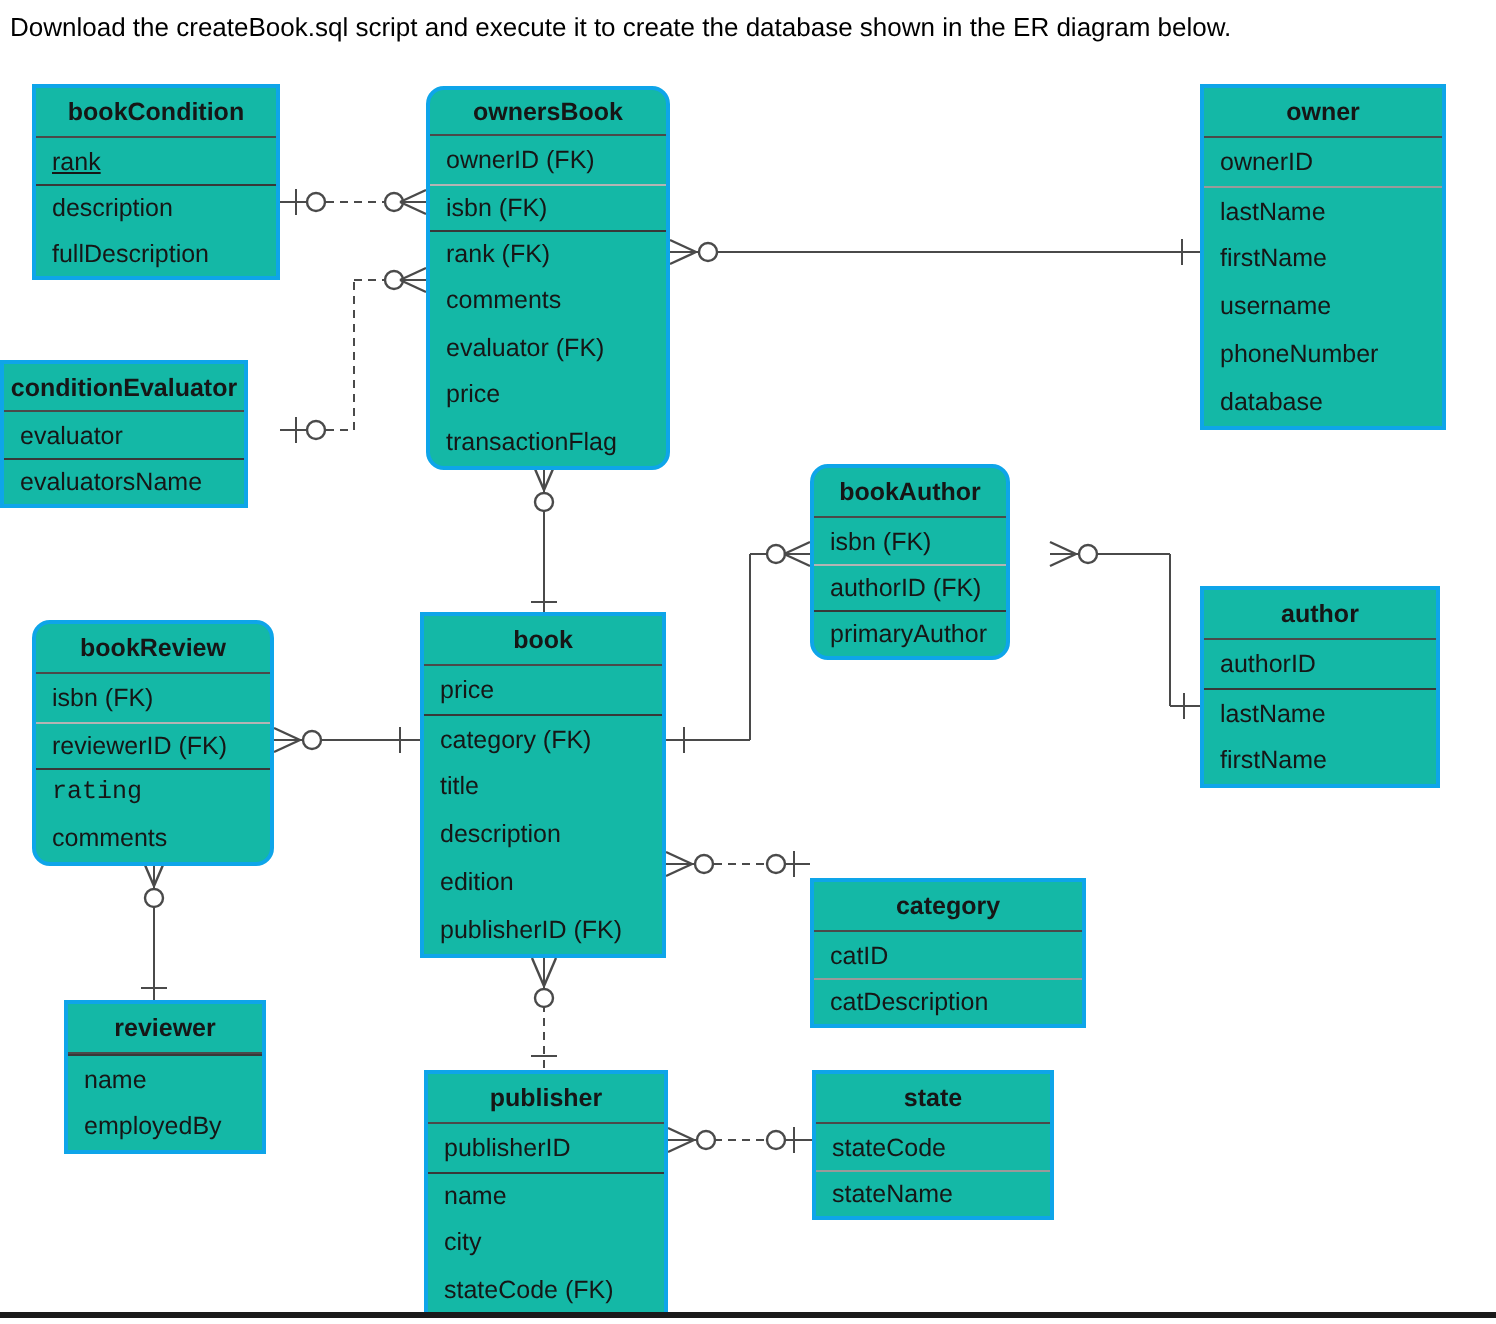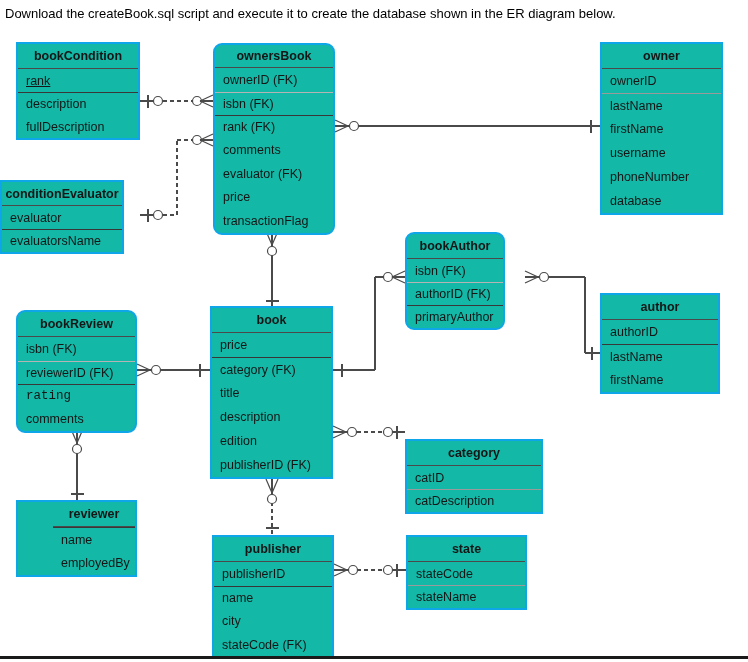--- a/index.html
+++ b/index.html
@@ -180,21 +180,21 @@
         <div class="erd-row" style="height: 23.5px;">isbn (FK)</div>
         <div class="erd-row sep-light" style="height: 23.5px;">reviewerID (FK)</div>
         <div class="erd-row sep-dark" style="height: 23.5px; font-family: Liberation Mono, monospace;">rating</div>
         <div class="erd-row" style="height: 23.5px;">comments</div>
       </div>
       <div class="erd" style="left: 405px; top: 397px; width: 138px; margin-top: 42px;">
         <div class="erd-header" style="height: 25px;">category</div>
         <div class="erd-row" style="height: 23px;">catID</div>
         <div class="erd-row sep-mid" style="height: 23px;">catDescription</div>
       </div>
-      <div class="erd" style="left: 16px; top: 500px; width: 121px; padding-left: 35px;">
+      <div class="erd" style="left: 32px; top: 500px; width: 101px;">
         <div class="erd-header" style="height: 25px;">reviewer</div>
         <div class="erd-row sep-dark" style="height: 24px;">name</div>
         <div class="erd-row" style="height: 24px;">employedBy</div>
       </div>
       <div class="erd" style="left: 212px; top: 535px; width: 122px;">
         <div class="erd-header" style="height: 25px;">publisher</div>
         <div class="erd-row" style="height: 23.7px;">publisherID</div>
         <div class="erd-row sep-dark" style="height: 23.7px;">name</div>
         <div class="erd-row" style="height: 23.7px;">city</div>
         <div class="erd-row" style="height: 23.7px;">stateCode (FK)</div>

